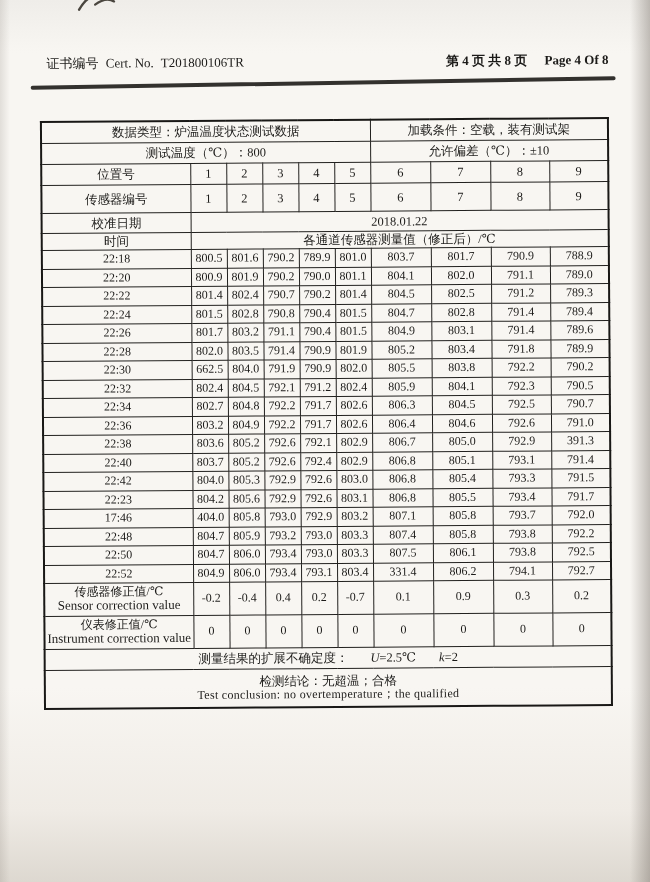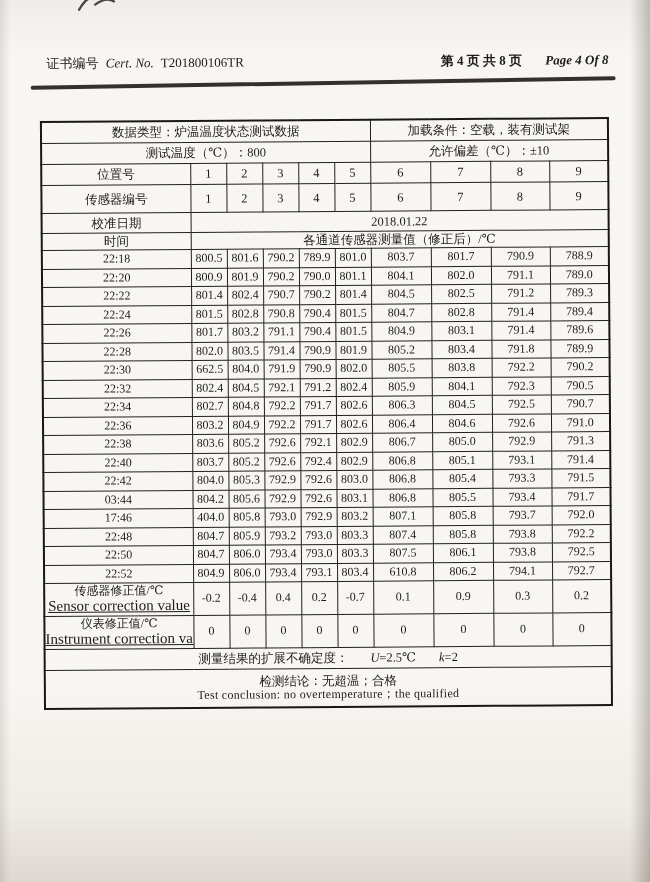--- a/index.html
+++ b/index.html
@@ -28,24 +28,24 @@
     transform:rotate(-0.4deg); transform-origin:325px 420px;
   }
   .pen-mark { position:absolute; left:68px; top:-6px; }
 
   
   .doc-header {
     position:absolute; top:53px; left:49px; width:562px;
     display:flex; justify-content:space-between; align-items:baseline;
     font-size:13px; white-space:nowrap;
   }
-  .doc-header .it { font-style:italic; }
+  .doc-header .it { }
   .doc-header .bold { font-weight:normal; }
   .hdr-left span { margin-right:4px; }
-  .hdr-right span { margin-left:20px; }
+  .hdr-right span { margin-left:14px; }
   .hdr-right .num-strong { font-weight:bold; }
   .rule {
     position:absolute; top:81px; left:33px; width:585px; height:4px;
     background:#33312e; border-radius:2px;
     transform:rotate(-0.55deg);
   }
 
   
   table.cal {
     position:absolute; top:119px; left:42px;
@@ -59,21 +59,21 @@
     overflow:hidden; white-space:nowrap;
   }
   tr.r-meta td { height:20px; font-size:12.5px; }
   tr.r-pos td { height:20px; font-size:12.5px; }
   tr.r-sensor td { height:27px; font-size:12.5px; }
   tr.r-date td { height:19px; font-size:12.5px; }
   tr.r-time td { height:16px; font-size:12.5px; }
   tr.data-row td { height:17.5px; font-size:12px; }
   tr.r-corr td { height:32px; }
   .corr-label { font-size:12px; }
-  .corr-label .en { font-size:15px;text-decoration:underline; }
+  .corr-label .en { font-size:13px; }
   tr.r-uncert td { height:20px; font-size:12.5px; }
   tr.r-concl td { height:37px; }
   .concl-cn { font-size:12.5px; }
   .concl-en { font-size:12px; letter-spacing:0.3px; }
   .uncert-u { margin-left:22px; }
   .uncert-k { margin-left:23px; }
   .var { font-style:italic; }
 </style>
 </head>
 <body>
@@ -279,21 +279,21 @@
           <tr class="data-row">
             <td>22:38</td>
             <td>803.6</td>
             <td>805.2</td>
             <td>792.6</td>
             <td>792.1</td>
             <td>802.9</td>
             <td>806.7</td>
             <td>805.0</td>
             <td>792.9</td>
-            <td>791.3</td>
+            <td>391.3</td>
           </tr>
           <tr class="data-row">
             <td>22:40</td>
             <td>803.7</td>
             <td>805.2</td>
             <td>792.6</td>
             <td>792.4</td>
             <td>802.9</td>
             <td>806.8</td>
             <td>805.1</td>
@@ -306,21 +306,21 @@
             <td>805.3</td>
             <td>792.9</td>
             <td>792.6</td>
             <td>803.0</td>
             <td>806.8</td>
             <td>805.4</td>
             <td>793.3</td>
             <td>791.5</td>
           </tr>
           <tr class="data-row">
-            <td>03:44</td>
+            <td>22:23</td>
             <td>804.2</td>
             <td>805.6</td>
             <td>792.9</td>
             <td>792.6</td>
             <td>803.1</td>
             <td>806.8</td>
             <td>805.5</td>
             <td>793.4</td>
             <td>791.7</td>
           </tr>
@@ -360,21 +360,21 @@
             <td>793.8</td>
             <td>792.5</td>
           </tr>
           <tr class="data-row">
             <td>22:52</td>
             <td>804.9</td>
             <td>806.0</td>
             <td>793.4</td>
             <td>793.1</td>
             <td>803.4</td>
-            <td>610.8</td>
+            <td>331.4</td>
             <td>806.2</td>
             <td>794.1</td>
             <td>792.7</td>
           </tr>
         </tbody>
       <tbody>
         <tr class="r-corr" id="sensor-corr-row">
           <td class="corr-label">
             <div>传感器修正值/℃</div>
             <div class="en">Sensor correction value</div>

